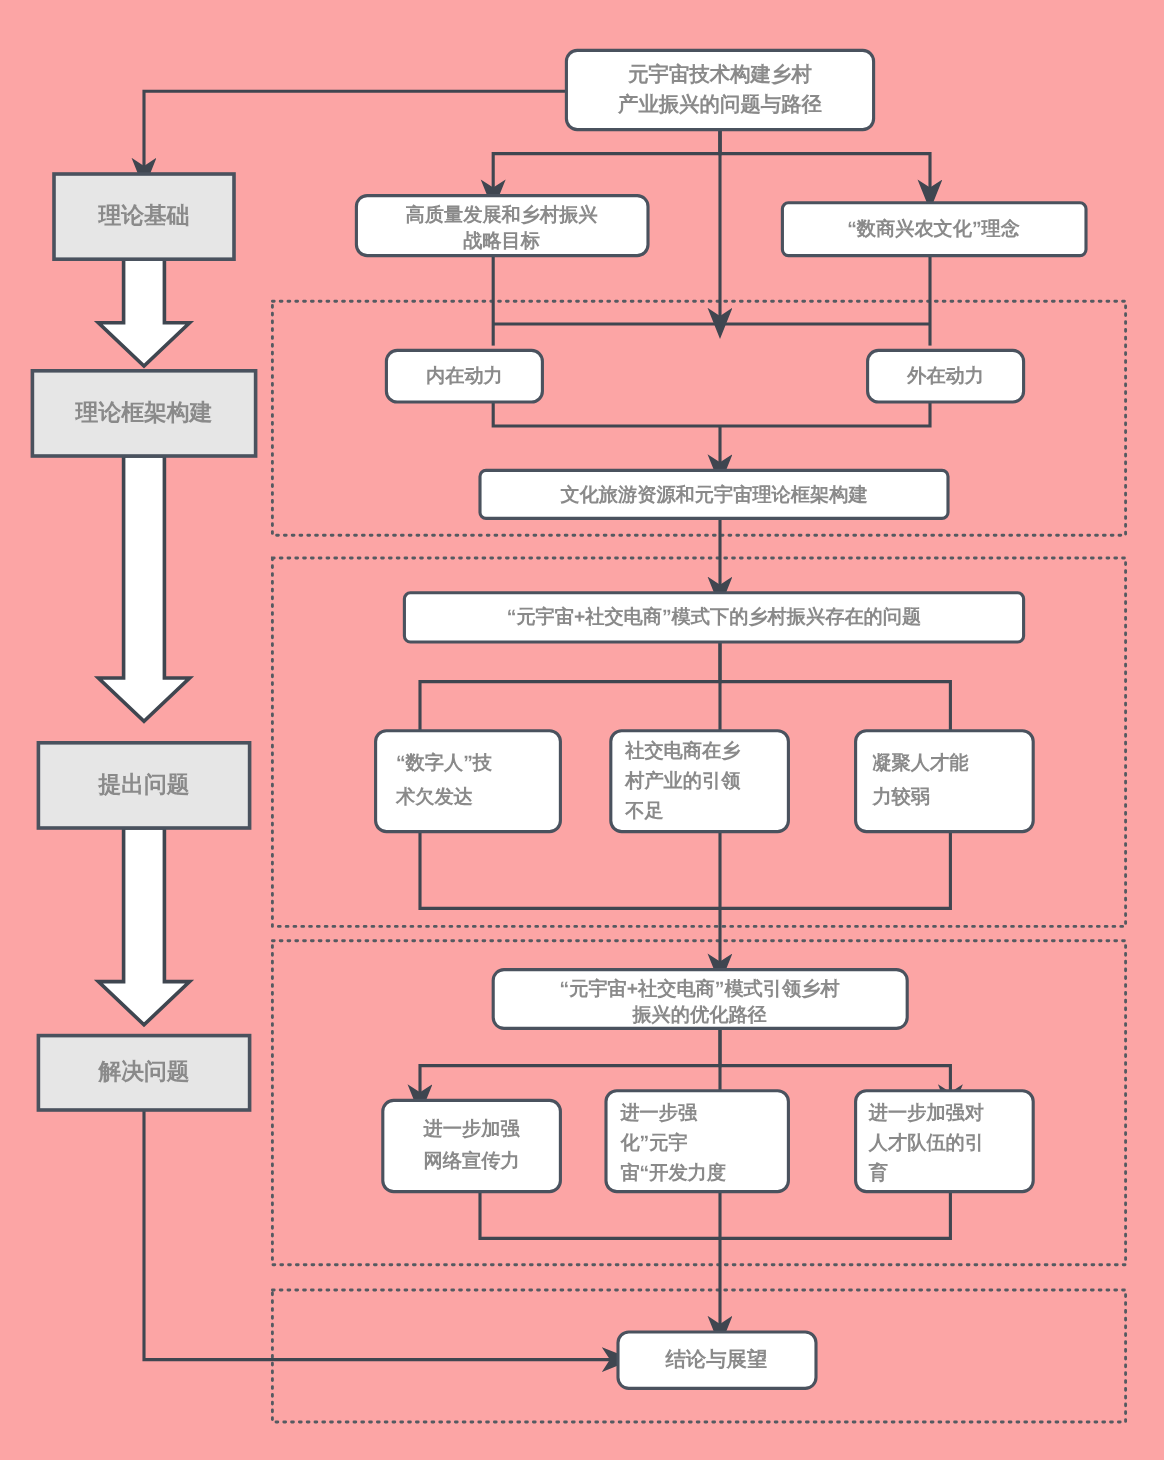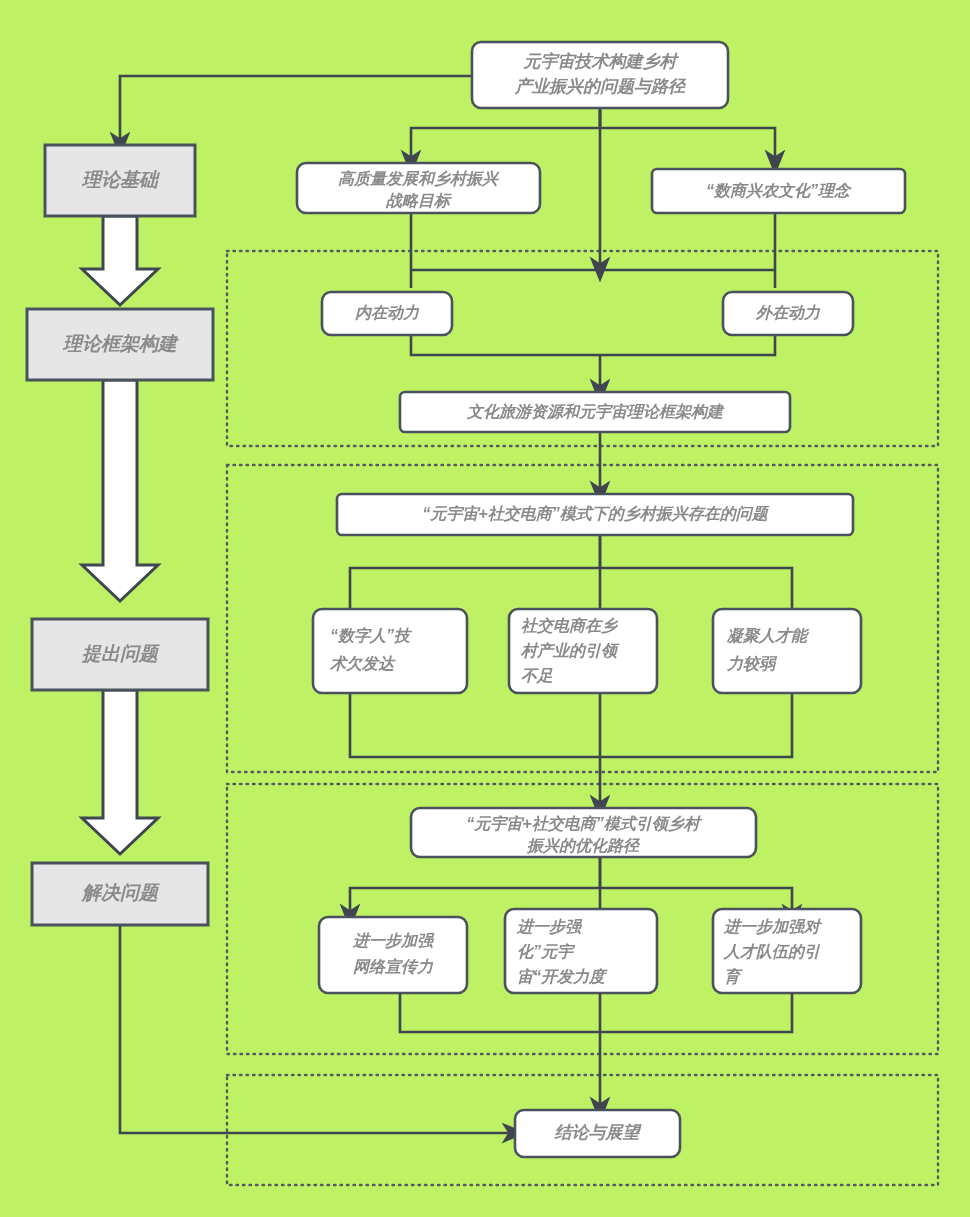--- a/index.html
+++ b/index.html
@@ -10,22 +10,21 @@
   body {
     width: 970px;
     height: 1217px;
     font-family: "Liberation Sans", "DejaVu Sans", sans-serif;
     overflow: hidden;
   }
   #diagram-root {
     position: relative;
     width: 970px;
     height: 1217px;
-    background: #bef264;
-    font-style: italic;
+    background: #fca5a5;
   }
   svg.layer {
     position: absolute;
     top: 0;
     left: 0;
     width: 970px;
     height: 1217px;
   }
   .node-text {
     font-family: "Liberation Sans", "DejaVu Sans", sans-serif;

